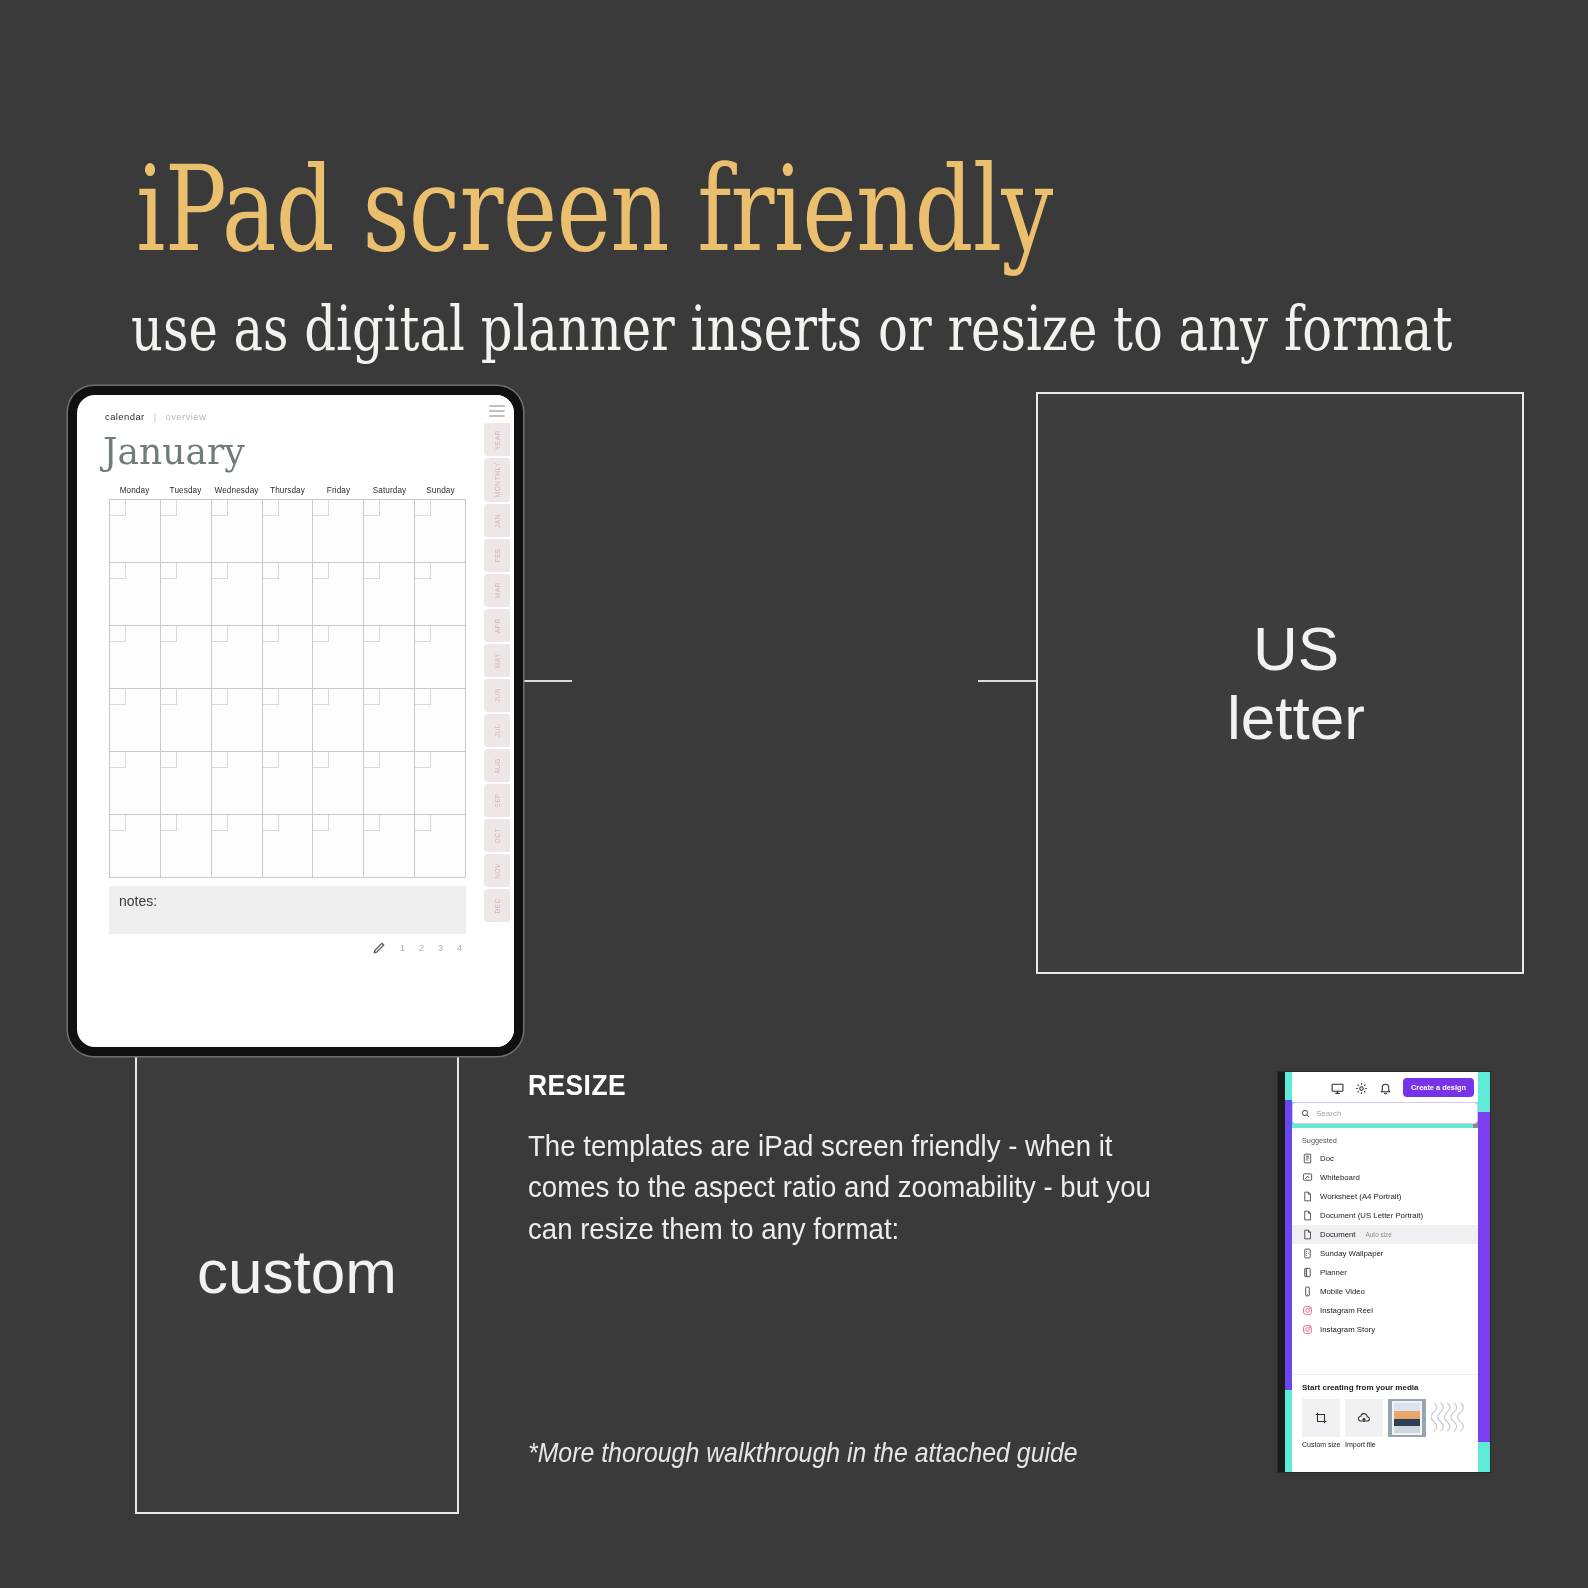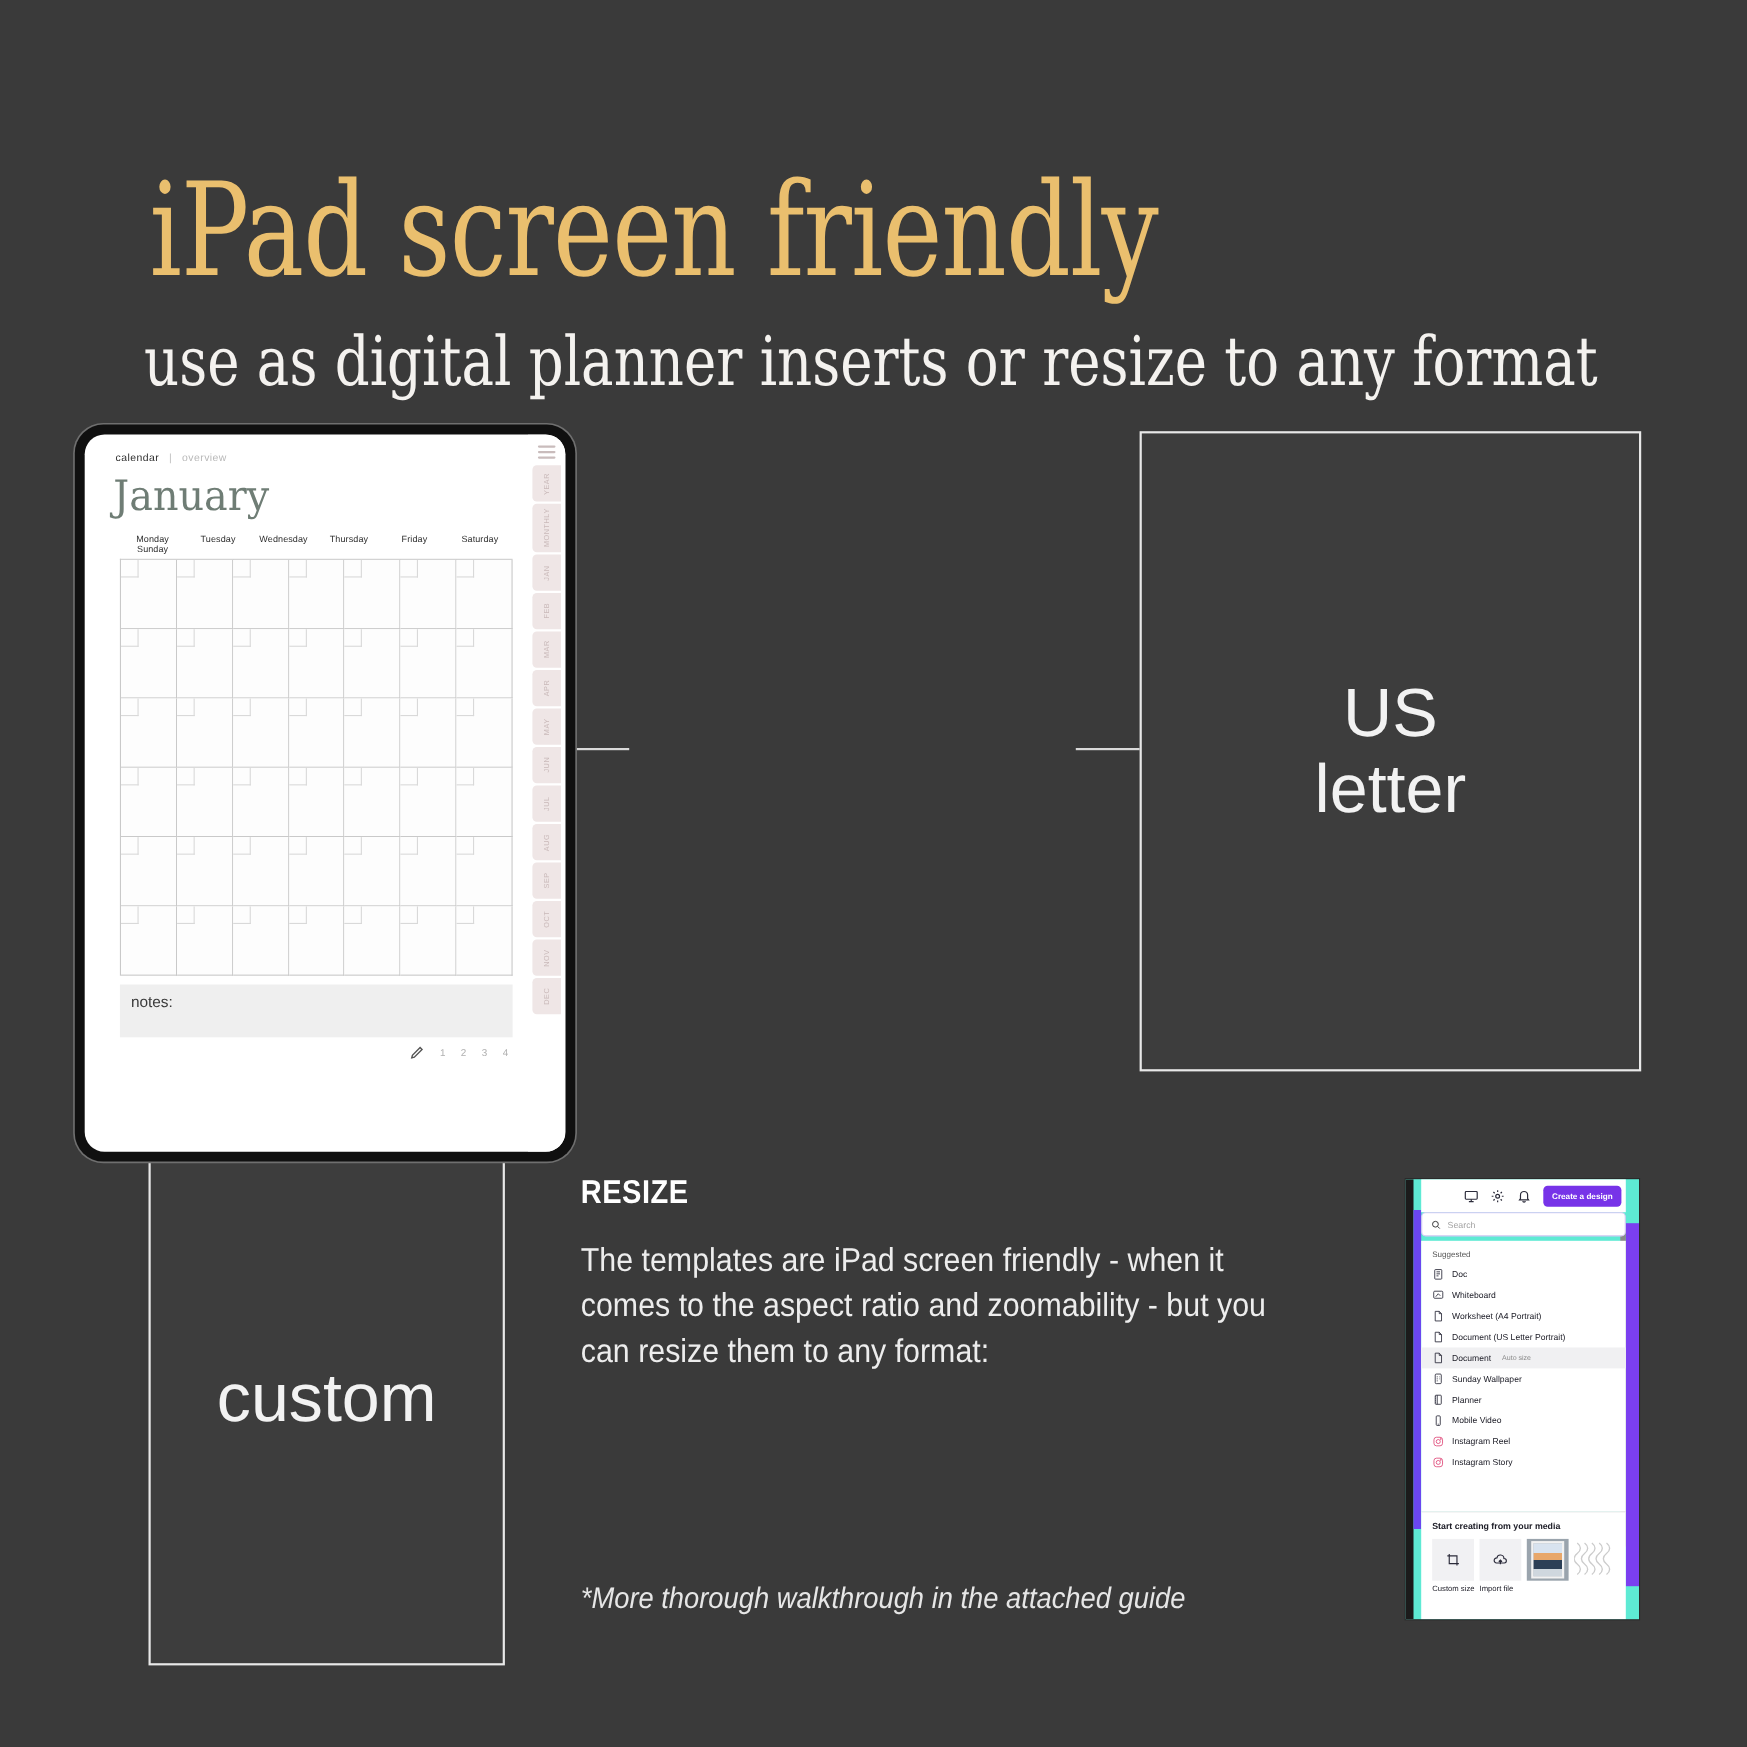--- a/index.html
+++ b/index.html
@@ -41,21 +41,21 @@
     position:absolute;
     border:2px solid #e8e8e8;
     background:#3d3d3d;
     display:flex;align-items:center;justify-content:center;
     color:#f2f2f2;
     font-weight:300;
     text-align:center;
     line-height:1.12;
   }
   #fmt-a4{left:570px;top:392px;width:408px;height:578px;font-size:62px;}
-  #fmt-us{left:1036px;top:392px;width:452px;height:578px;font-size:62px;}
+  #fmt-us{left:1036px;top:392px;width:452px;height:578px;font-size:62px;padding-left:32px;}
   #fmt-custom{left:135px;top:1030px;width:320px;height:480px;font-size:62px;}
   .fmt-label{display:block;}
 
   
   .ipad{
     position:absolute;left:68px;top:386px;width:455px;height:670px;
     background:#101010;
     border-radius:26px;
     padding:9px;
     box-sizing:border-box;
@@ -77,21 +77,21 @@
 
   .month{
     font-family:"DejaVu Serif", serif;
     font-size:38px;line-height:1;
     color:#6f7d75;
     margin:10px 0 0 -2px;
     transform:scaleX(.95);transform-origin:left center;
   }
 
   .dow{
-    display:grid;grid-template-columns:repeat(6,1fr);
+    display:grid;grid-template-columns:repeat(7,1fr);
     margin-top:16px;margin-left:4px;margin-right:4px;
   }
   .dow span{
     text-align:center;font-size:8.2px;color:#2e2e2e;letter-spacing:.1px;
   }
 
   .grid{
     margin:4px 4px 0 4px;
     border-top:1px solid #c9c9c9;
     border-left:1px solid #c9c9c9;

